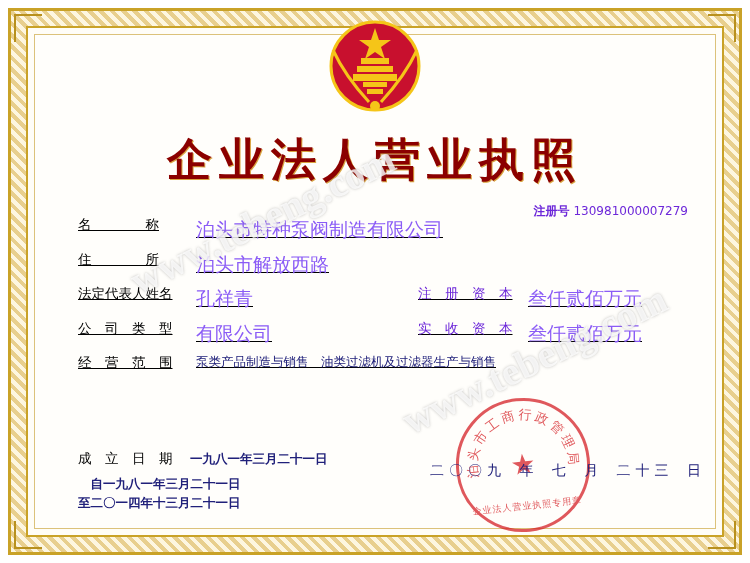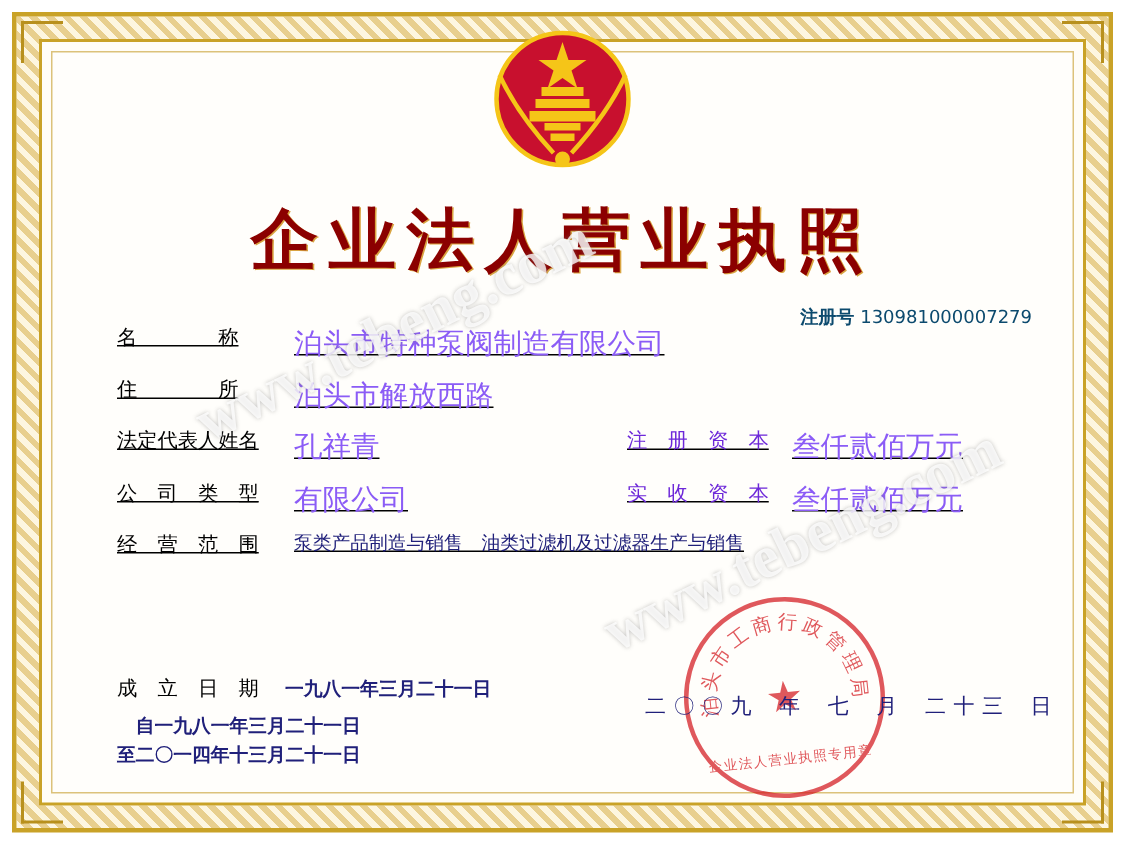--- a/index.html
+++ b/index.html
@@ -88,21 +88,21 @@
     text-shadow: 1px 1px 0 #d9a441;
     z-index: 5;
   }
 
   
   .reg-no {
     position: absolute;
     top: 203px;
     right: 62px;
     font-size: 12px;
-    color: #0c4a6e;
+    color: #6d28d9;
     font-family: "DejaVu Sans", "Liberation Sans", sans-serif;
     z-index: 5;
   }
   .reg-no .reg-label { font-weight: bold; margin-right: 4px; }
 
   
   .fields {
     position: absolute;
     top: 216px;
     left: 78px;

